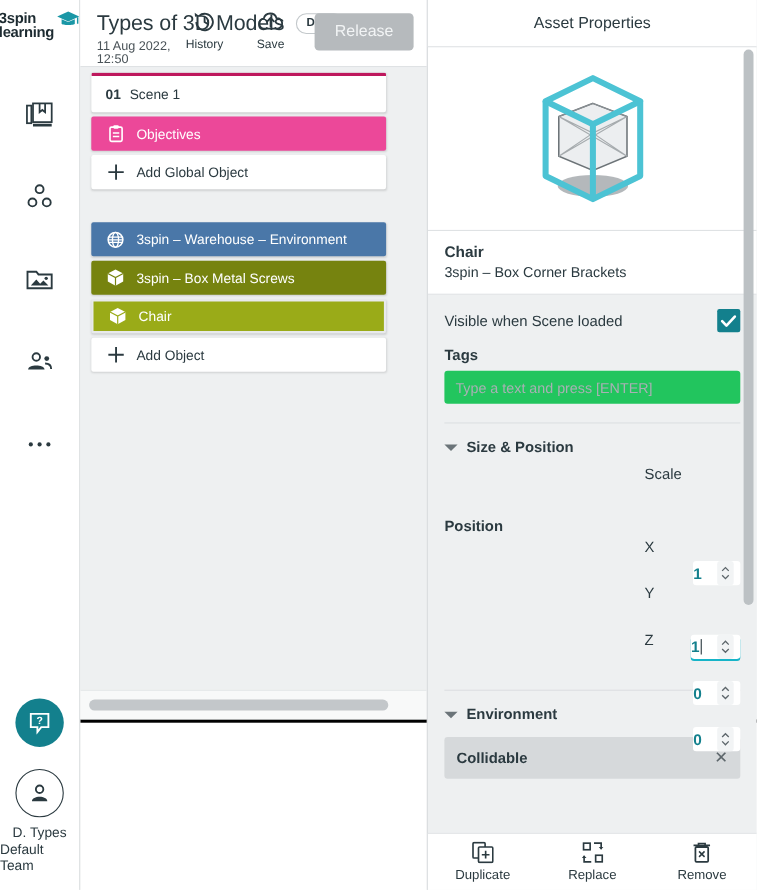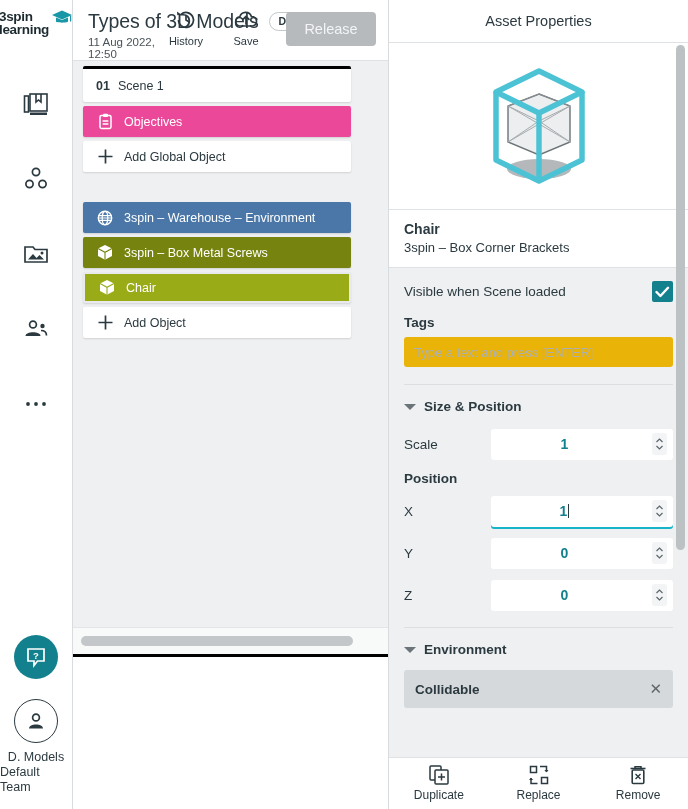--- a/index.html
+++ b/index.html
@@ -90,21 +90,21 @@
   .topaction-label { font-size: 11px; color: #2b3a40; margin-top: 3px; }
   .release-btn {
     background: #b6babd; color: #f2f4f5; border: none; border-radius: 4px;
     width: 90px; height: 34px; font-size: 14.5px; cursor: pointer;
     font-family: "Liberation Sans", sans-serif; margin-left: 8px; margin-top: 2px;
   }
 
   .scenearea { flex: 1 1 auto; position: relative; overflow: hidden; padding: 0 10px; }
   .card-stack { width: 268px; }
   .scene-card {
-    background: #fff; border-top: 3px solid #000000;
+    background: #fff; border-top: 3px solid #be185d;
     border-radius: 2px; margin-top: 5px;
     box-shadow: 0 1px 2px rgba(0,0,0,.13);
   }
   .scene-head { height: 33px; display: flex; align-items: center; padding: 0 13px; }
   .scene-num { font-size: 12.5px; font-weight: bold; color: #2b3a40; }
   .scene-name { font-size: 12.5px; color: #2b3a40; margin-left: 8px; }
 
   .item-row {
     height: 31px; display: flex; align-items: center; padding: 0 12px;
     font-size: 12.5px; cursor: pointer; border-radius: 2px;
@@ -153,32 +153,32 @@
     display: flex; align-items: center; justify-content: space-between;
     height: 47px;
   }
   .visible-label { font-size: 13.5px; color: #2b3a40; }
   .checkbox {
     width: 21px; height: 21px; background: #13808d; border-radius: 2px;
     display: flex; align-items: center; justify-content: center; cursor: pointer;
   }
   .tags-label { font-size: 13.5px; font-weight: bold; color: #2b3a40; margin-bottom: 7px; }
   .tags-input {
-    width: 100%; height: 30px; background: #eab308; border: none; border-radius: 3px;
+    width: 100%; height: 30px; background: #22c55e; border: none; border-radius: 3px;
     padding: 0 10px; font-size: 13px; color: #2b3a40;
     font-family: "Liberation Sans", sans-serif; outline: none;
   }
   .tags-input::placeholder { color: #a9b0b4; }
   .tags-wrap { padding-bottom: 17px; border-bottom: 1px solid #dcdfe1; }
 
   .acc-head { display: flex; align-items: center; padding: 14px 0 9px; cursor: pointer; }
   .acc-title { font-size: 13.5px; font-weight: bold; color: #2b3a40; margin-left: 8px; }
   .caret { width: 0; height: 0; border-left: 6px solid transparent; border-right: 6px solid transparent; border-top: 6px solid #6b7479; }
 
-  .field-row { display: flex; align-items: center; height: 42px; }
+  .field-row { display: flex; align-items: flex-end; height: 42px; flex-direction: column; }
   .field-label { font-size: 13.5px; color: #2b3a40; width: 87px; flex: 0 0 87px; }
   .field-input-wrap {
     flex: 1 1 auto; height: 31px; background: #fff; border-radius: 3px;
     display: flex; align-items: center; position: relative;
   }
   .field-input-wrap.focused { box-shadow: 0 2px 0 0 #16b4c8; }
   .field-val {
     flex: 1 1 auto; text-align: center; font-size: 14px; font-weight: bold;
     color: #13808d; padding-right: 14px; position: relative;
   }
@@ -288,21 +288,21 @@
           <path d="M3 3 H19 V15 H12.5 L9 19.5 V15 H3 Z" fill="none" stroke="#fff" stroke-width="1.7"></path>
           <text x="11" y="12.6" font-size="9.5" font-weight="bold" fill="#fff" text-anchor="middle" font-family="Liberation Sans, sans-serif">?</text>
         </svg>
       </div>
       <div class="avatar-circle">
         <svg width="22" height="22" viewBox="0 0 22 22">
           <circle cx="11" cy="7.5" r="3.4" fill="none" stroke="#2b3a40" stroke-width="1.7"></circle>
           <path d="M4 18.5 C4 13 18 13 18 18.5 Z" fill="#2b3a40"></path>
         </svg>
       </div>
-      <div class="user-name">D. Models</div>
+      <div class="user-name">D. Types</div>
       <div class="user-team">Default Team</div>
     </div>
   </div>
 
   <div class="center">
 
     <div class="topbar">
       <div class="title-wrap">
         <div class="title-row">
           <div class="proj-title">Types of 3D Models</div>

